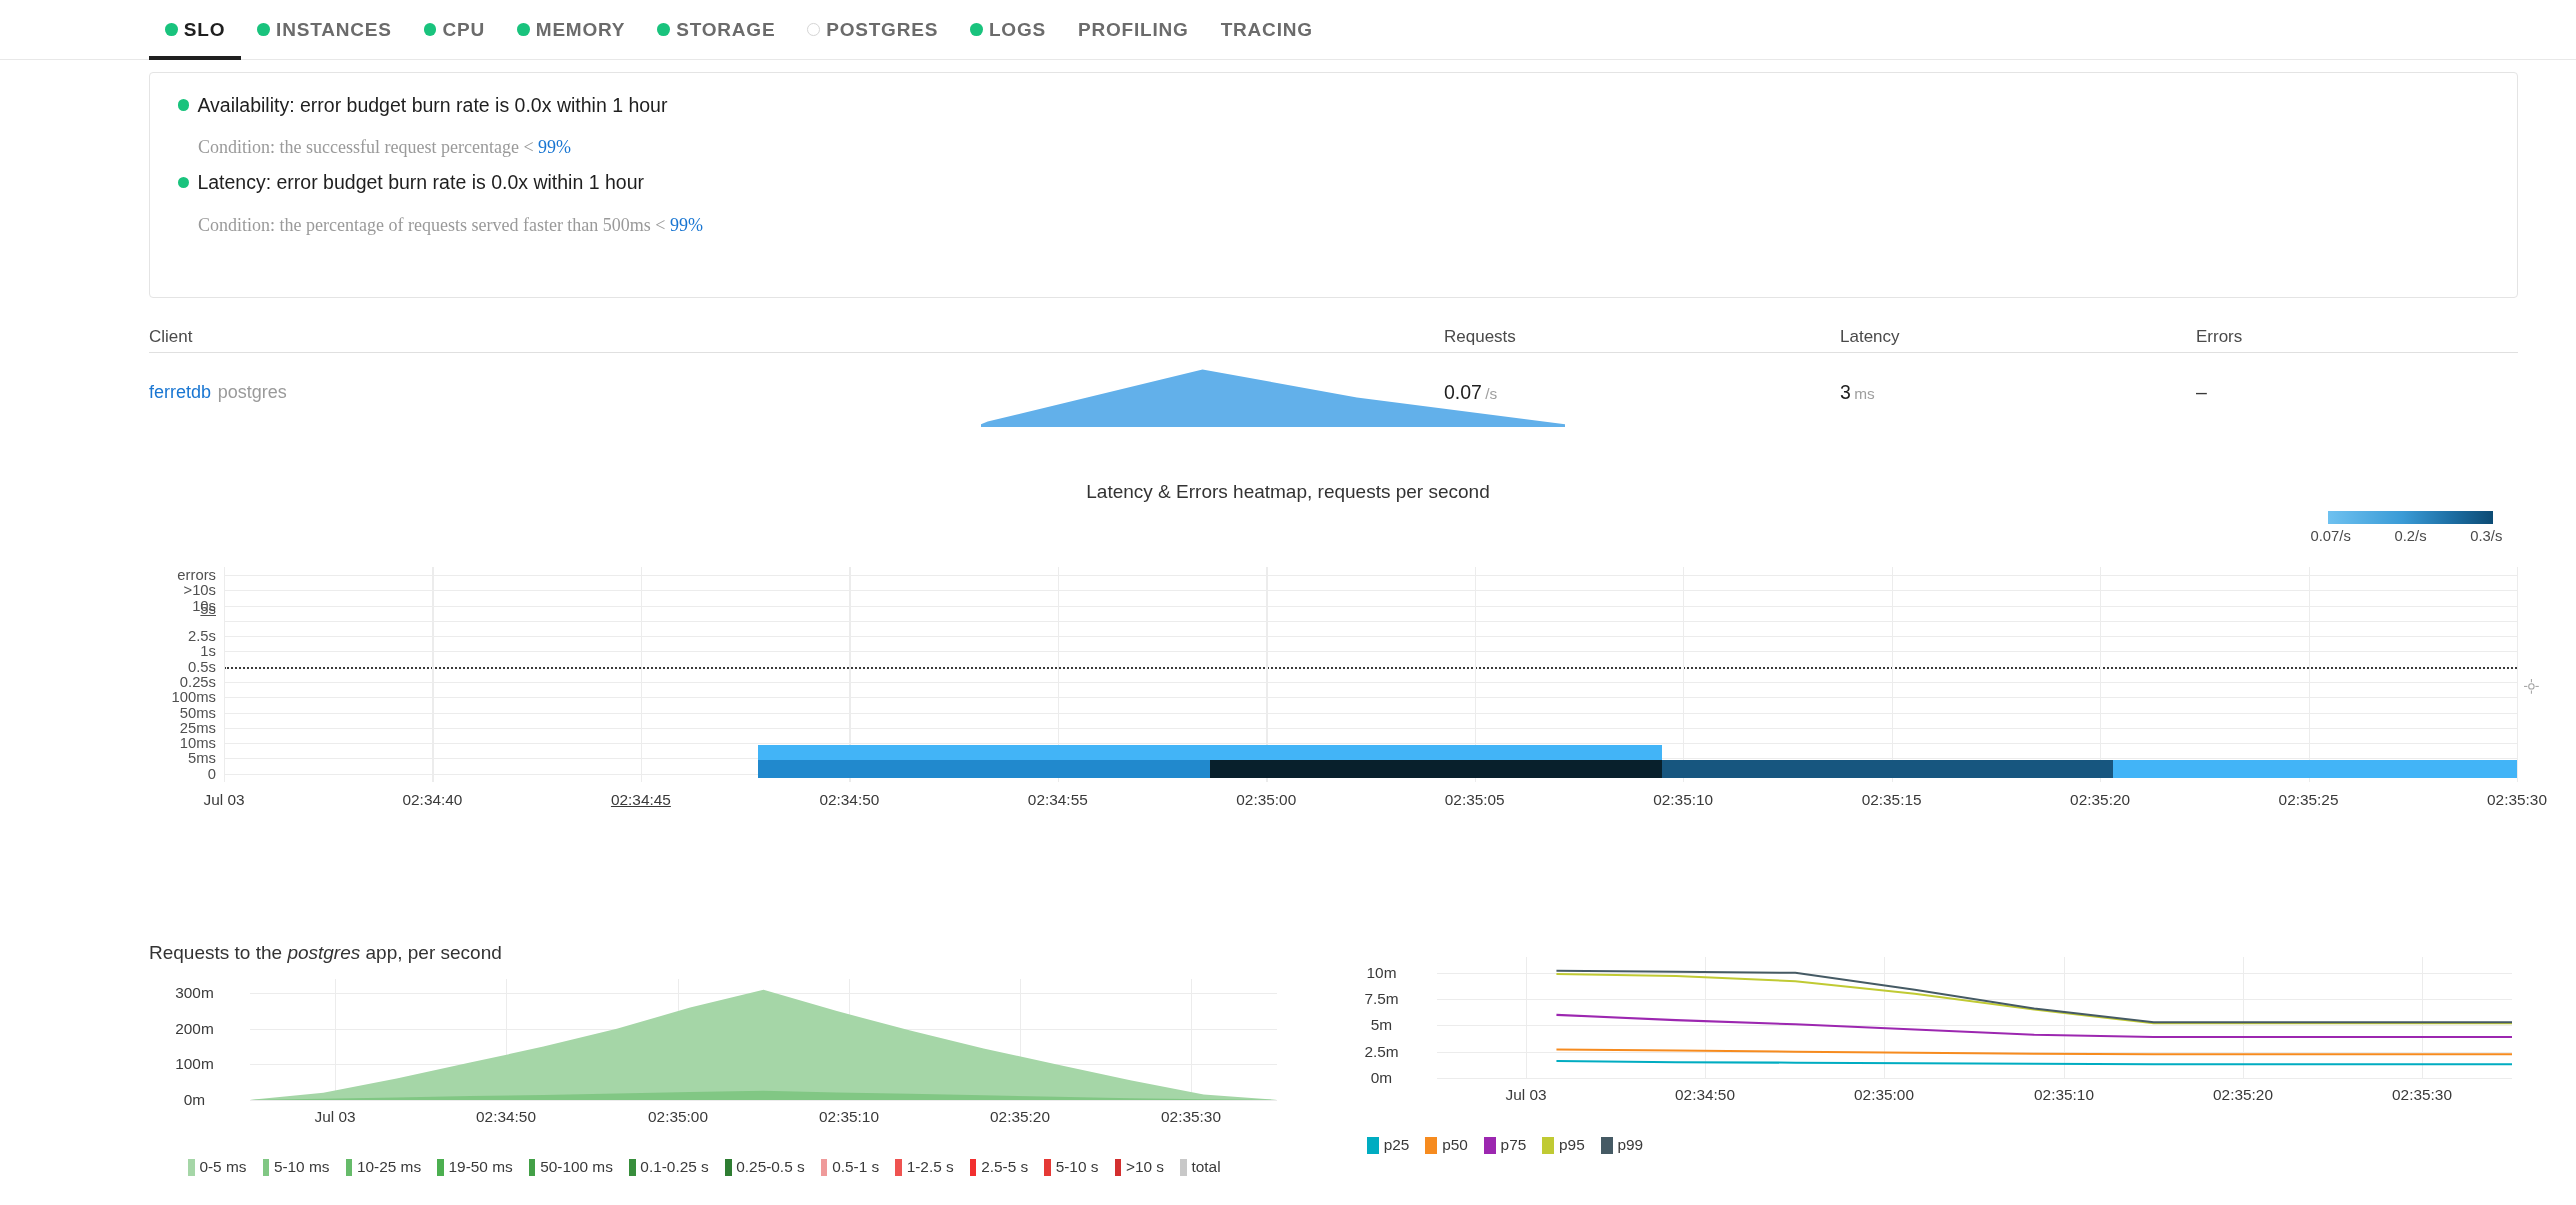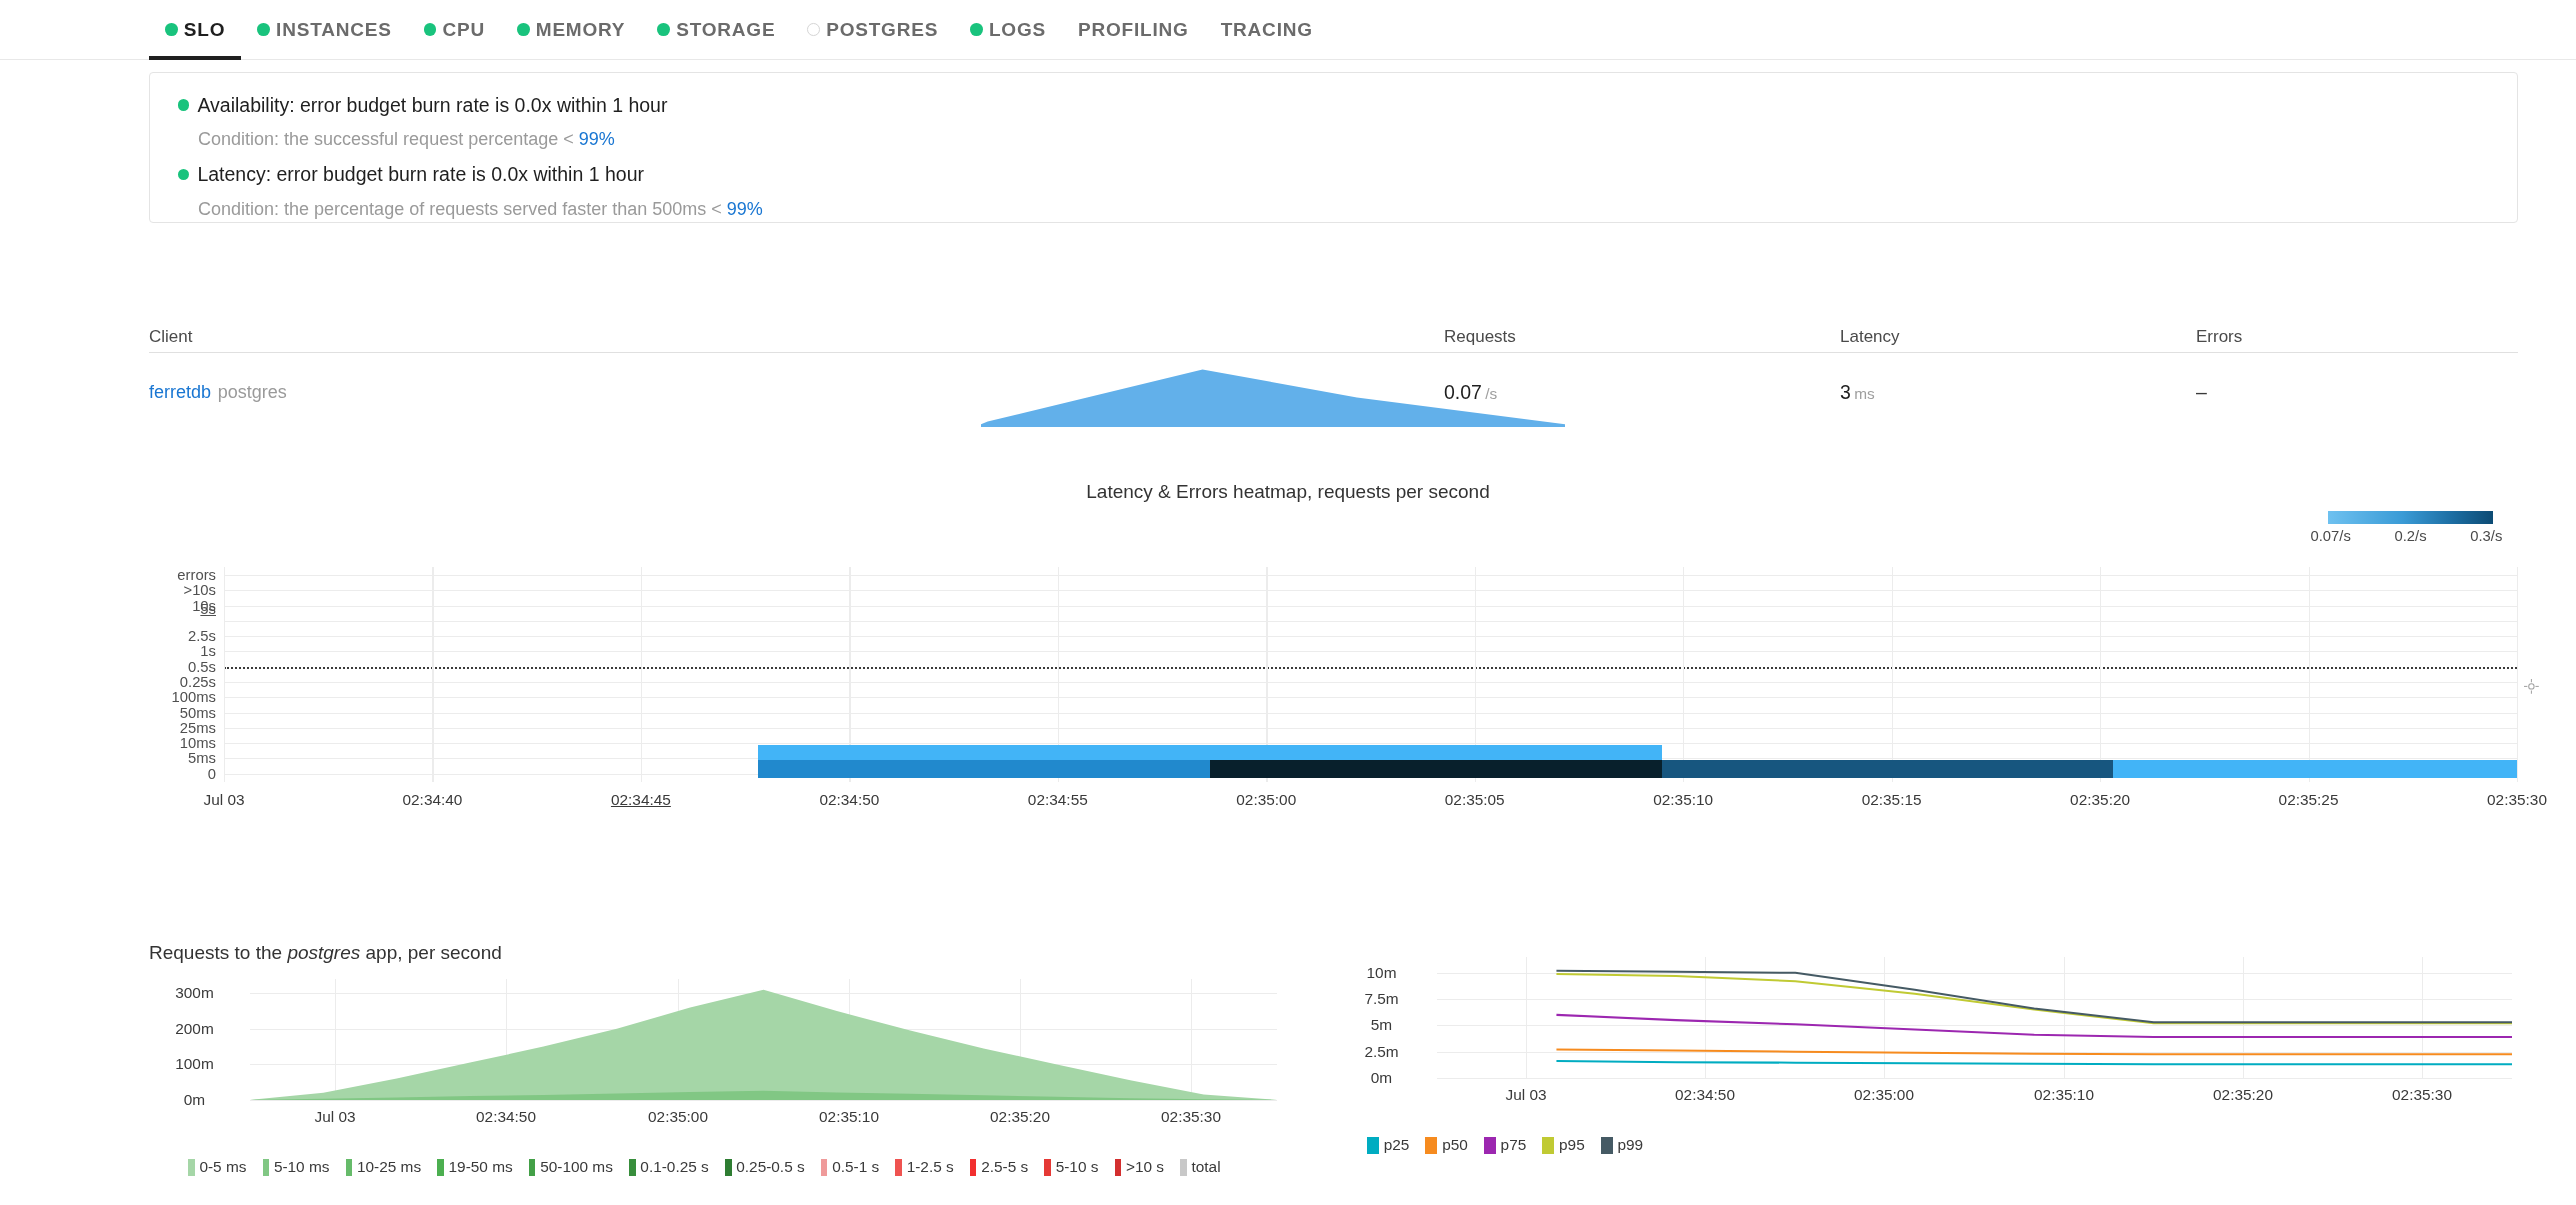--- a/index.html
+++ b/index.html
@@ -34,34 +34,34 @@
     content: ""; position: absolute; left: 0; right: 0; bottom: -1.3px;
     height: 4px; background: #1f1f1f;
   }
   .dot { width: 12.8px; height: 12.8px; border-radius: 50%; flex: none; }
   .dot.ok { background: #19c37d; }
   .dot.hollow { background: #ffffff; border: 1.3px solid #d5d5d5; }
 
   
   .slo-card {
     position: absolute; left: 149px; top: 72px;
-    width: 2369px; height: 151px;
+    width: 2369px; height: 226px;
     border: 1.3px solid #e4e4e4; border-radius: 4px;
     background: #ffffff;
     padding: 20px 27px 0 28px;
   }
   .slo-item { margin-bottom: 12px; }
   .slo-head {
     display: flex; align-items: center; gap: 8px;
     font-size: 19.5px; color: #1f1f1f; line-height: 1.25;
   }
   .slo-head .dot { width: 11.4px; height: 11.4px; }
   .slo-cond {
-    margin-left: 20px; margin-top: 12px;
-    font-size: 18px; color: #9a9a9a;
+    margin-left: 20px; margin-top: 20px;
+    font-size: 18px; color: #9a9a9a; font-family: Liberation Serif, serif;
   }
   .slo-cond .pct { color: #1976d2; }
 
   
   .tbl { position: absolute; left: 149px; top: 310px; width: 2369px; }
   .tbl-head {
     display: flex; align-items: flex-end;
     height: 43px; border-bottom: 1.3px solid #e0e0e0;
   }
   .tbl-head .th {

